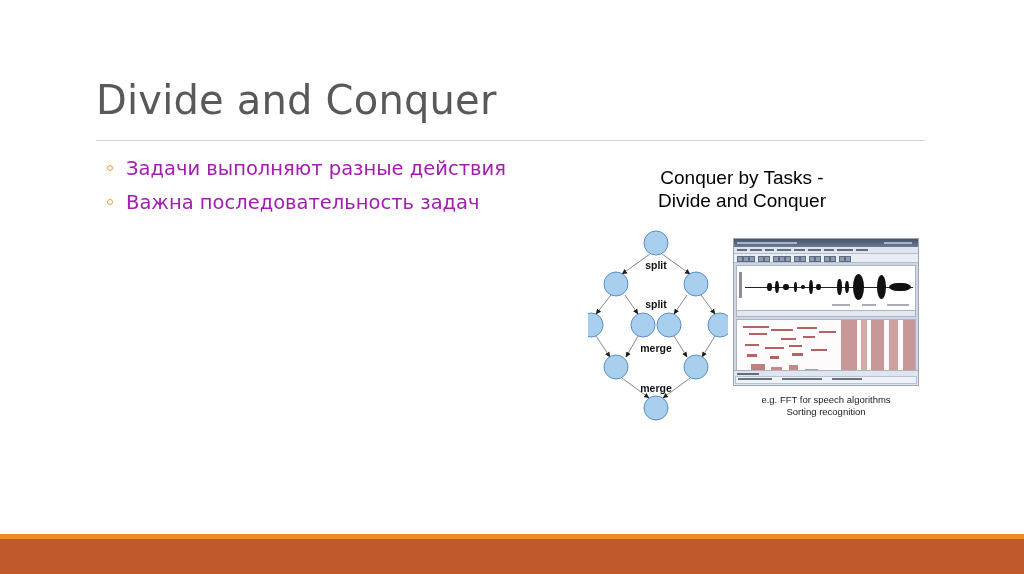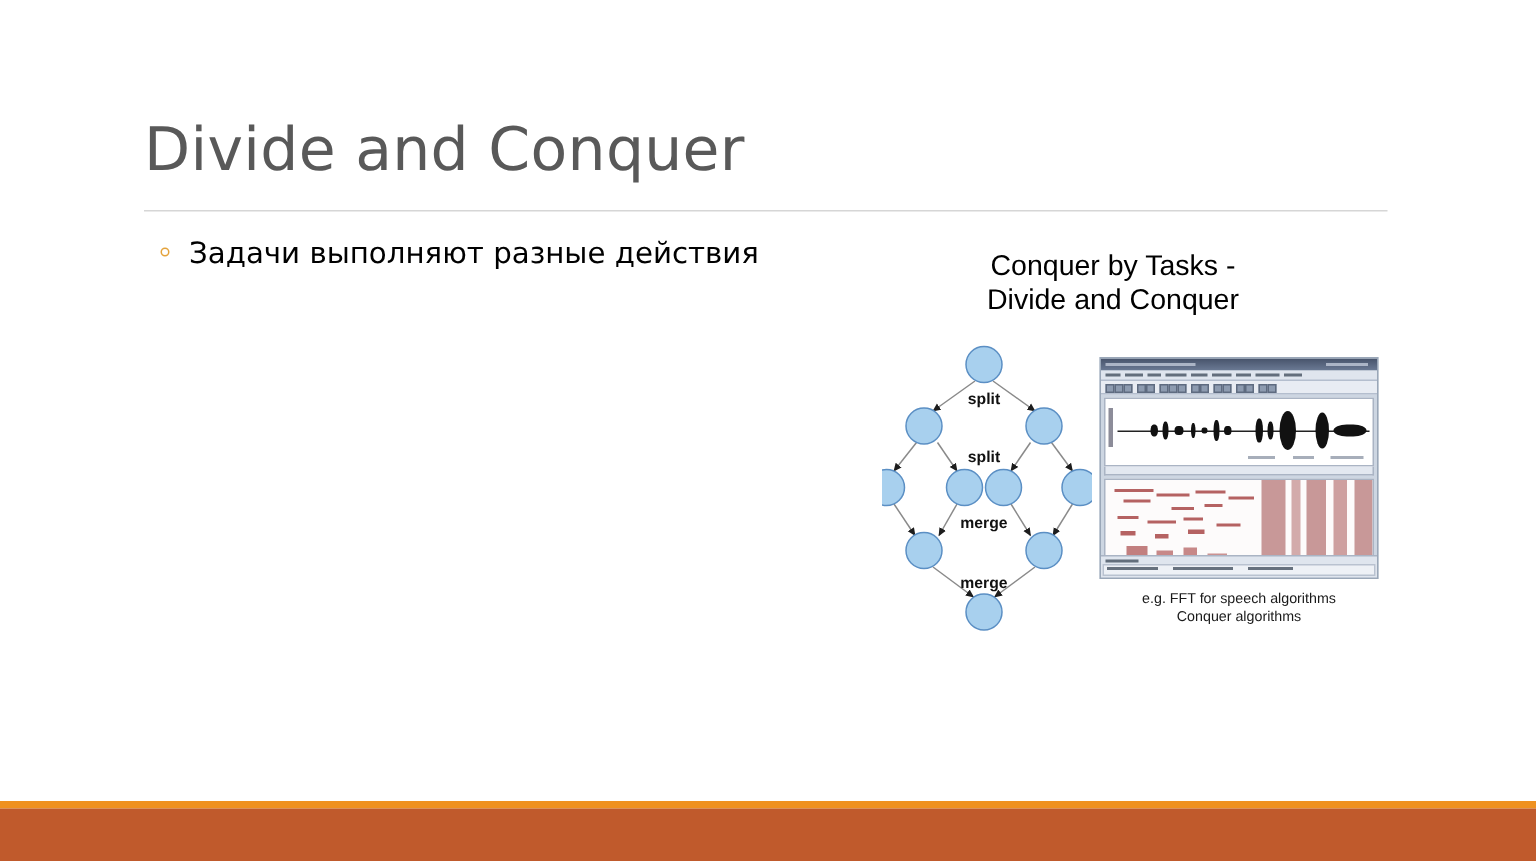--- a/index.html
+++ b/index.html
@@ -47,21 +47,21 @@
     margin: 0;
     padding: 0;
   }
   #bullet-list li {
     position: relative;
     padding-left: 22px;
     margin-bottom: 9px;
     font-family: "DejaVu Sans", sans-serif;
     font-size: 19.5px;
     line-height: 25px;
-    color: #000000;
+    color: #a21caf;
   }
   #bullet-list li .bullet-marker {
     position: absolute;
     left: 3px;
     top: 9px;
     width: 6px;
     height: 6px;
     border: 1.3px solid #e4a33c;
     border-radius: 50%;
     box-sizing: border-box;
@@ -245,20 +245,24 @@
 <body>
 
 <div id="slide-title">Divide and Conquer</div>
 
 <div id="title-rule"></div>
 
 <ul id="bullet-list">
   <li>
     <span class="bullet-marker"></span>
     <span>Задачи выполняют разные действия</span>
+  </li>
+  <li>
+    <span class="bullet-marker"></span>
+    <span>Важна последовательность задач</span>
   </li>
 </ul>
 
 <div id="figure-block">
 
   <div id="figure-heading">
     <div>Conquer by Tasks -</div>
     <div>Divide and Conquer</div>
   </div>
 
@@ -404,18 +408,18 @@
       <div class="app-statusbar2">
         <span class="micro-text" style="left:2px;top:1px;width:34px;"></span>
         <span class="micro-text" style="left:46px;top:1px;width:40px;"></span>
         <span class="micro-text" style="left:96px;top:1px;width:30px;"></span>
       </div>
     </div>
   </div>
 
   <div id="figure-caption">
     <div>e.g. FFT for speech algorithms</div>
-    <div>Conquer algorithms</div>
+    <div>Sorting recognition</div>
   </div>
 </div>
 
 <div id="accent-stripe"></div>
 <div id="accent-band"></div>
 
 </body></html>

